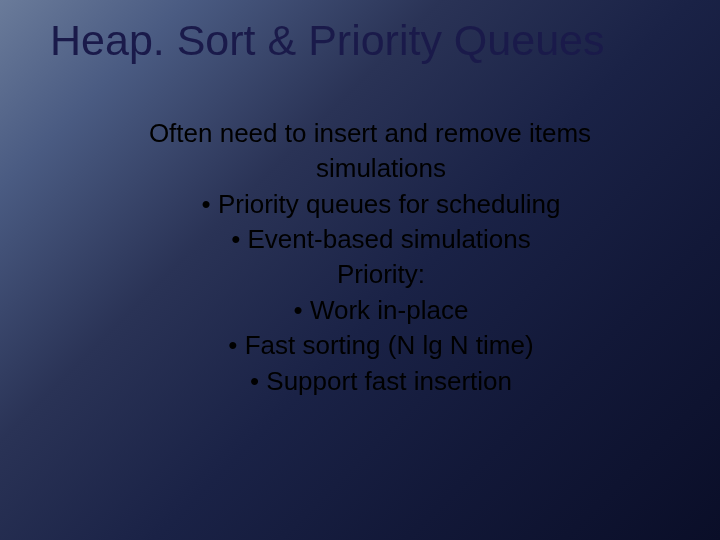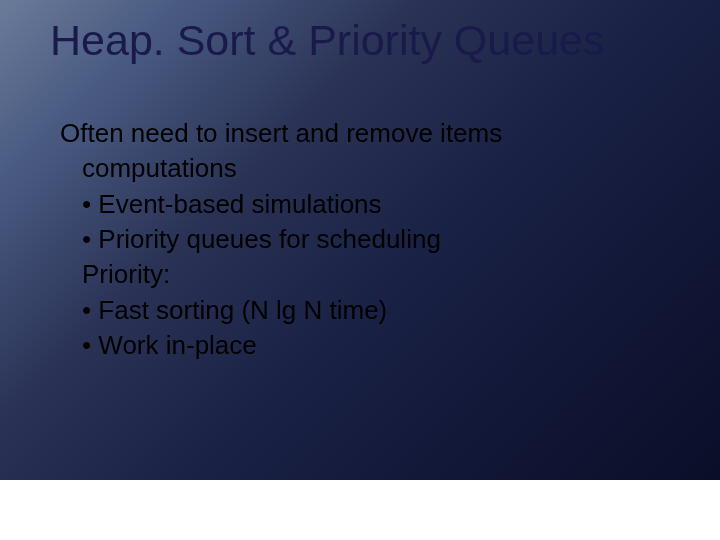--- a/index.html
+++ b/index.html
@@ -5,21 +5,21 @@
   html, body {
     margin: 0;
     padding: 0;
     width: 720px;
     height: 540px;
     overflow: hidden;
     font-family: Arial, Helvetica, sans-serif;
   }
   .slide {
     width: 720px;
-    height: 480px;
+    height: 540px;
     background: linear-gradient(135deg,
       #6a7b9a 0%,
       #4a5b82 15%,
       #2a3356 35%,
       #1a2246 55%,
       #121838 75%,
       #0a0e28 100%);
     position: relative;
     box-sizing: border-box;
     padding-left: 40px;
@@ -34,38 +34,40 @@
     letter-spacing: 0px;
   }
   .body {
     position: absolute;
     top: 116px;
     left: 60px;
     right: 40px;
     color: #000000;
     font-size: 26px;
     line-height: 1.36;
+    text-align: center;
   }
   .intro {
     margin-left: 0px;
   }
   .indent {
     margin-left: 22px;
   }
   .bullet {
     margin-left: 22px;
   }
 </style>
 </head>
 <body>
 
 <div class="slide">
   <div class="title">Heap. Sort &amp; Priority Queues</div>
   <div class="body">
     <div class="intro">Often need to insert and remove items</div>
-    <div class="indent">computations</div>
+    <div class="indent">simulations</div>
+    <div class="bullet">• Priority queues for scheduling</div>
     <div class="bullet">• Event-based simulations</div>
-    <div class="bullet">• Priority queues for scheduling</div>
     <div class="indent">Priority:</div>
+    <div class="bullet">• Work in-place</div>
     <div class="bullet">• Fast sorting (N lg N time)</div>
-    <div class="bullet">• Work in-place</div>
+    <div class="bullet">• Support fast insertion</div>
   </div>
 </div>
 
 </body></html>

